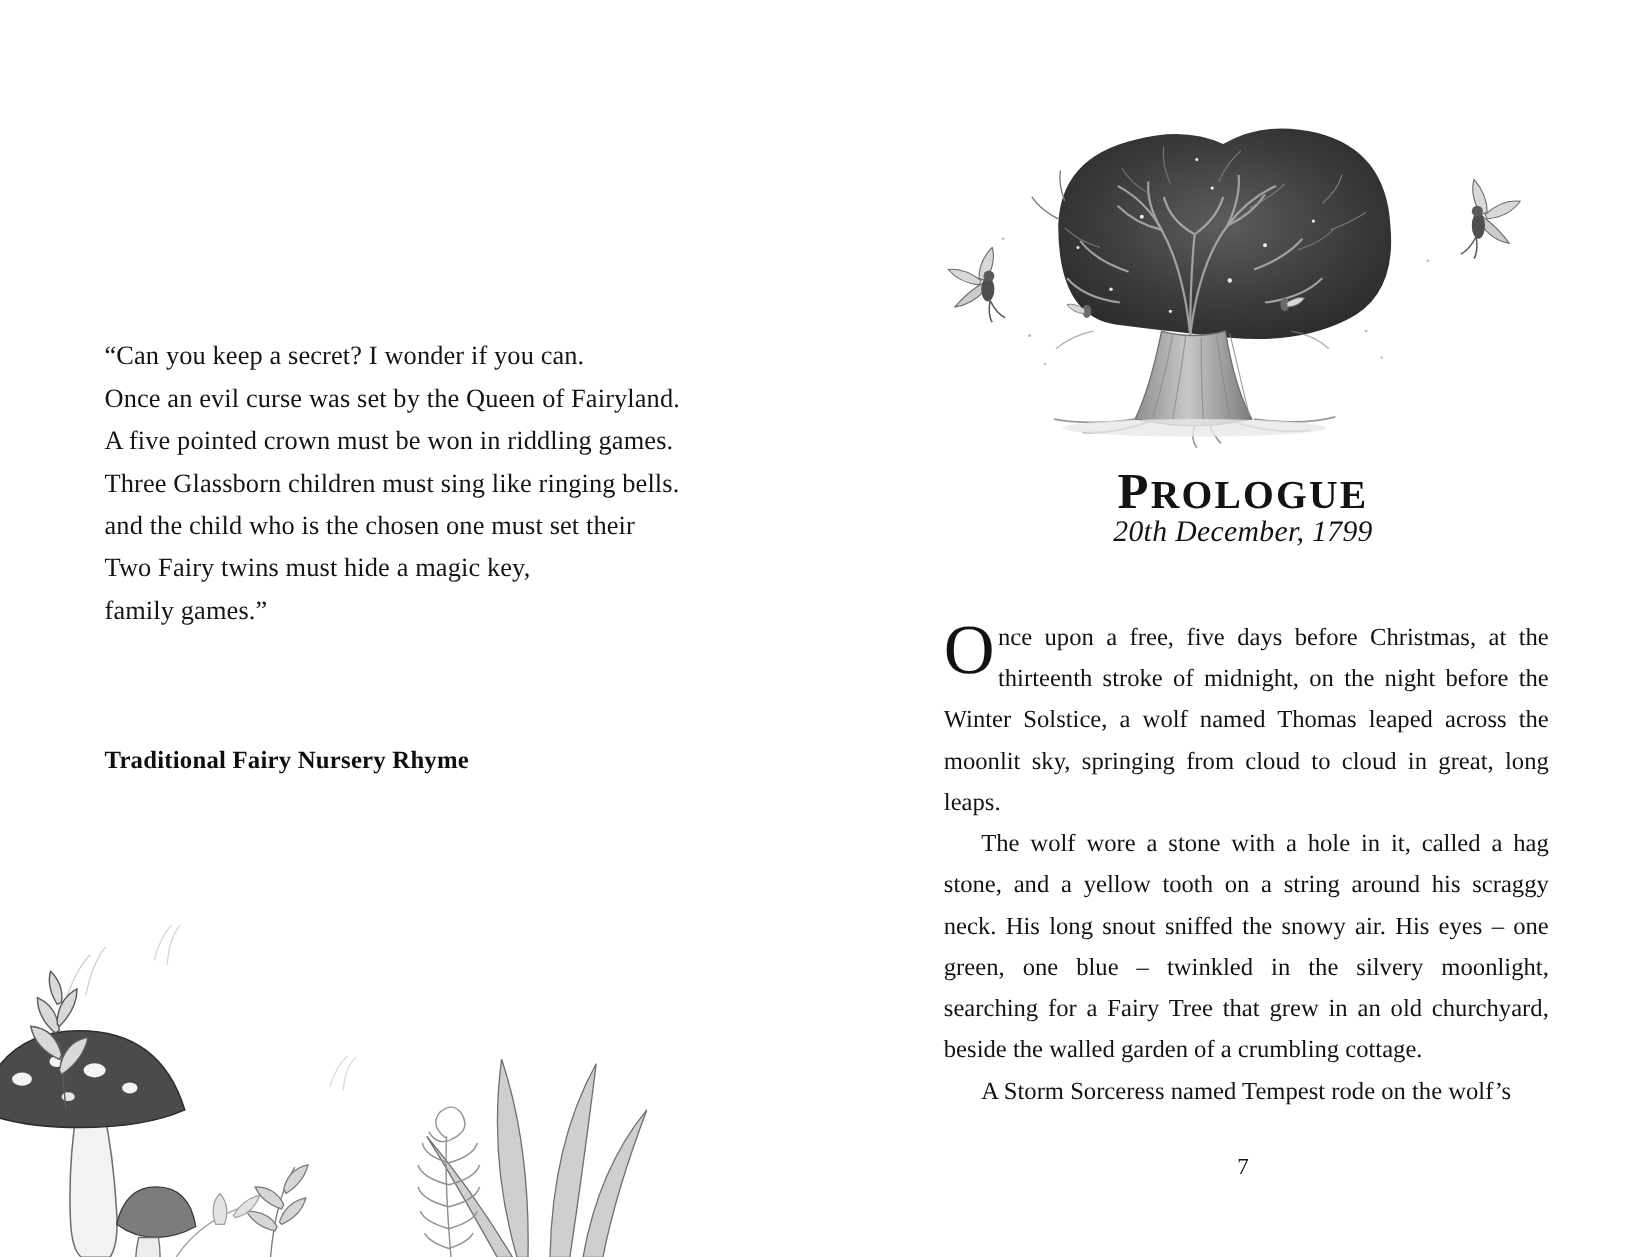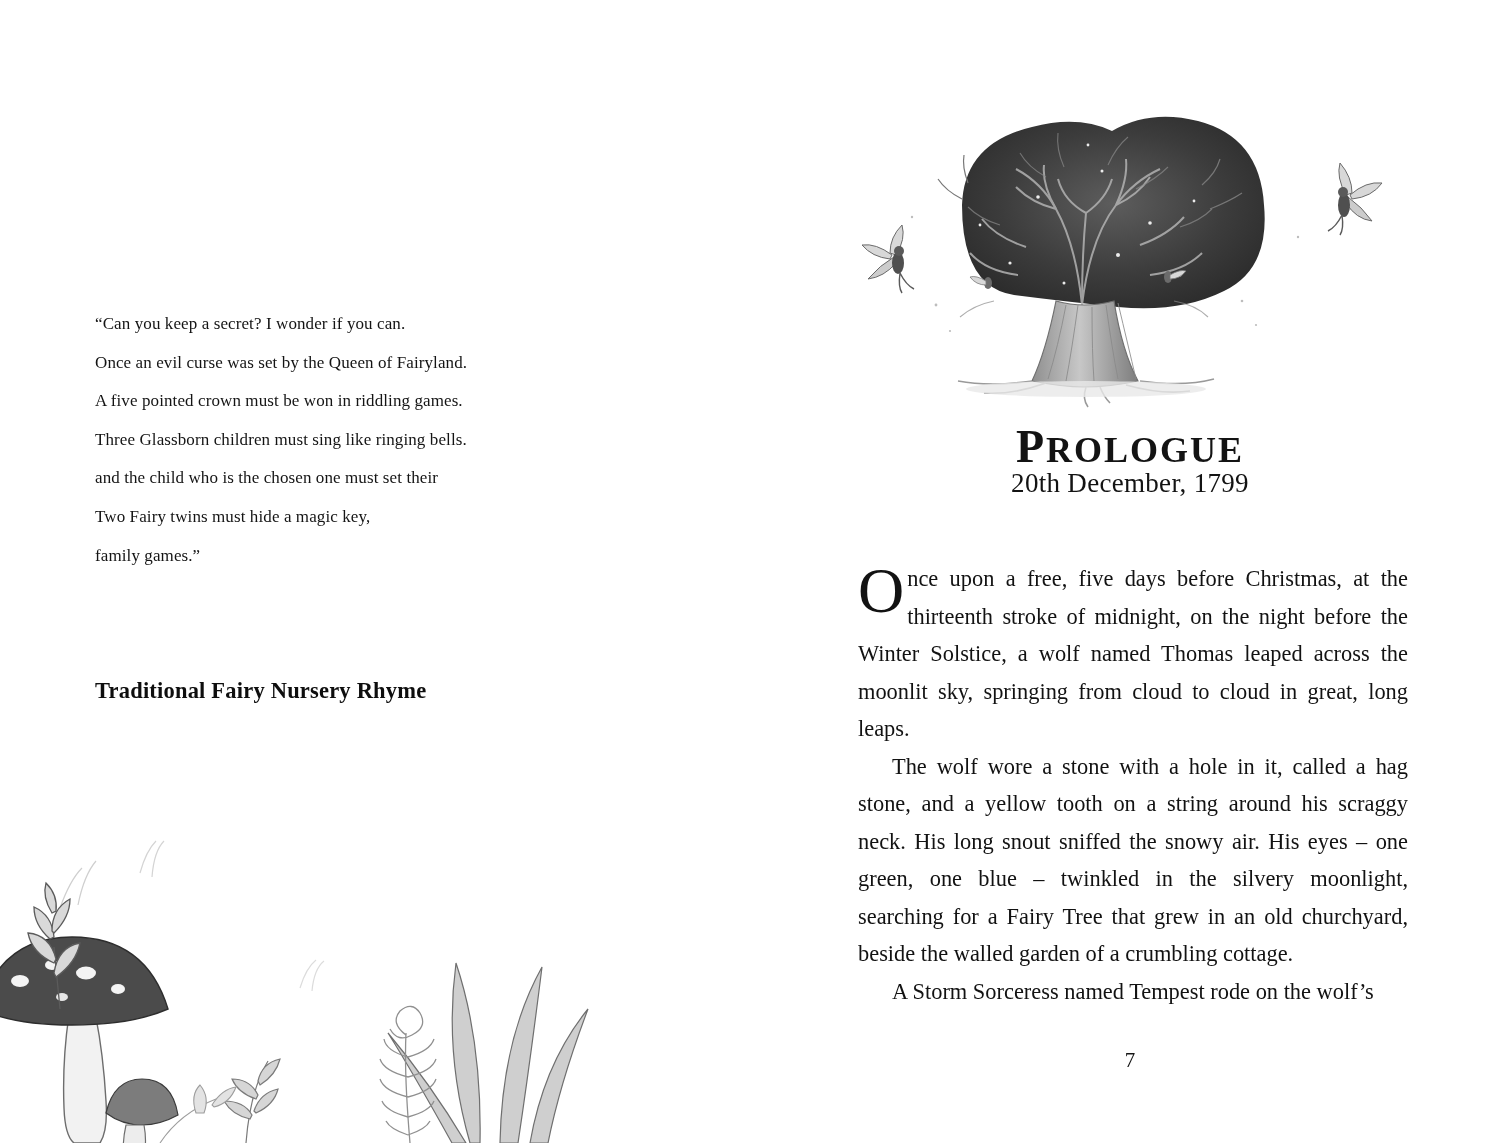--- a/index.html
+++ b/index.html
@@ -25,21 +25,21 @@
     width: 750px;
     height: 1143px;
   }
   .rhyme {
     position: absolute;
     left: 95px;
     top: 305px;
     width: 560px;
   }
   .rhyme-line {
-    font-size: 17px;
+    font-size: 24px;
     line-height: 38.6px;
     letter-spacing: 0.1px;
     color: #141414;
     white-space: pre-wrap;
   }
   .rhyme-attrib {
     position: absolute;
     left: 95px;
     top: 678px;
     width: 565px;
@@ -88,20 +88,21 @@
   }
   .prologue-title .dropcapish {
     font-size: 46px;
   }
   .prologue-date {
     position: absolute;
     left: 110px;
     top: 468px;
     width: 540px;
     text-align: center;
+    font-style: italic;
     font-size: 27px;
     letter-spacing: 0.3px;
     color: #131313;
   }
   .body-text {
     position: absolute;
     left: 108px;
     top: 560px;
     width: 550px;
     font-size: 22.4px;

